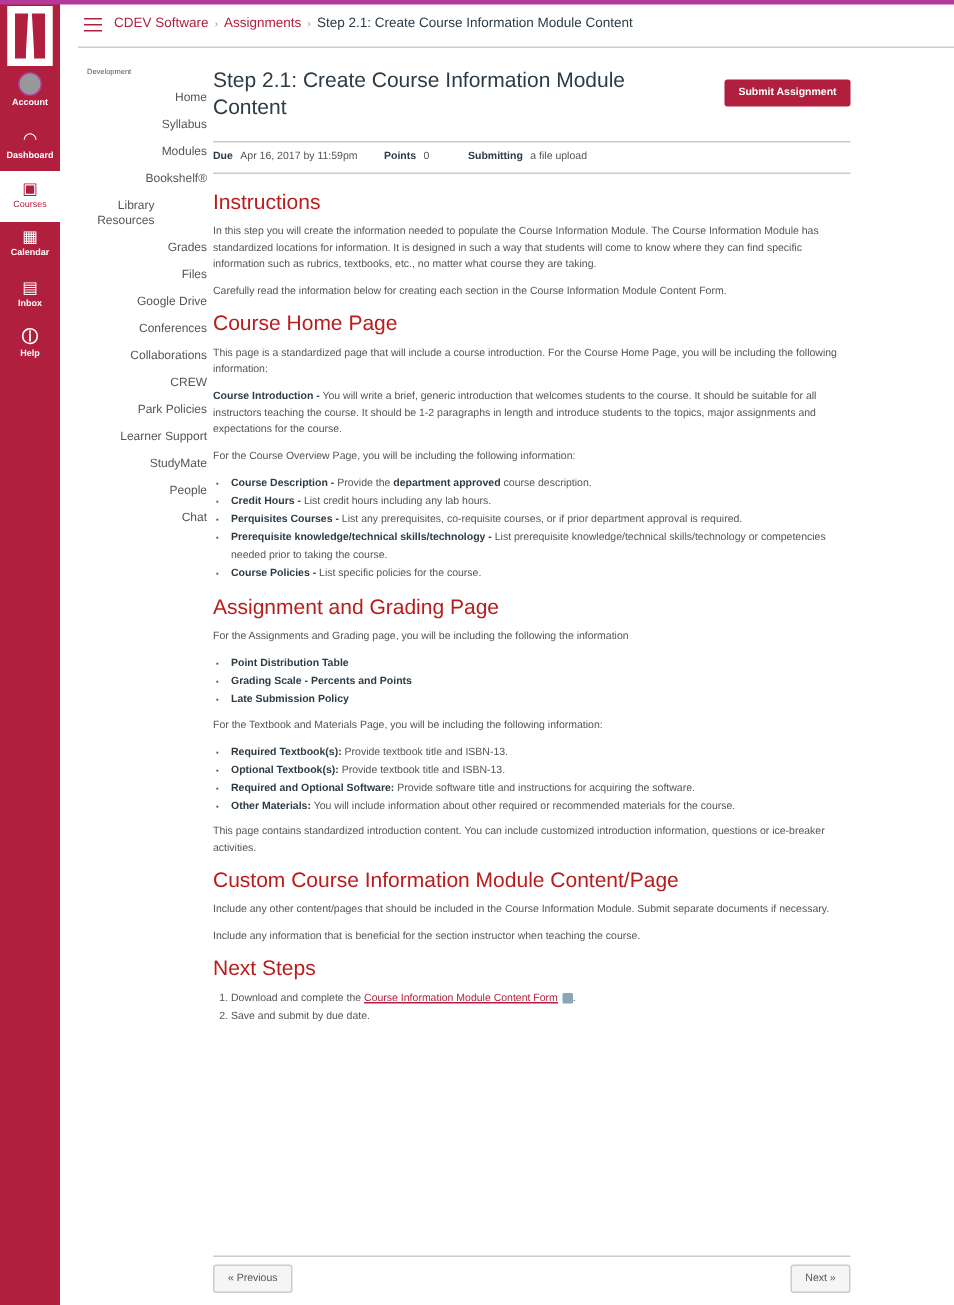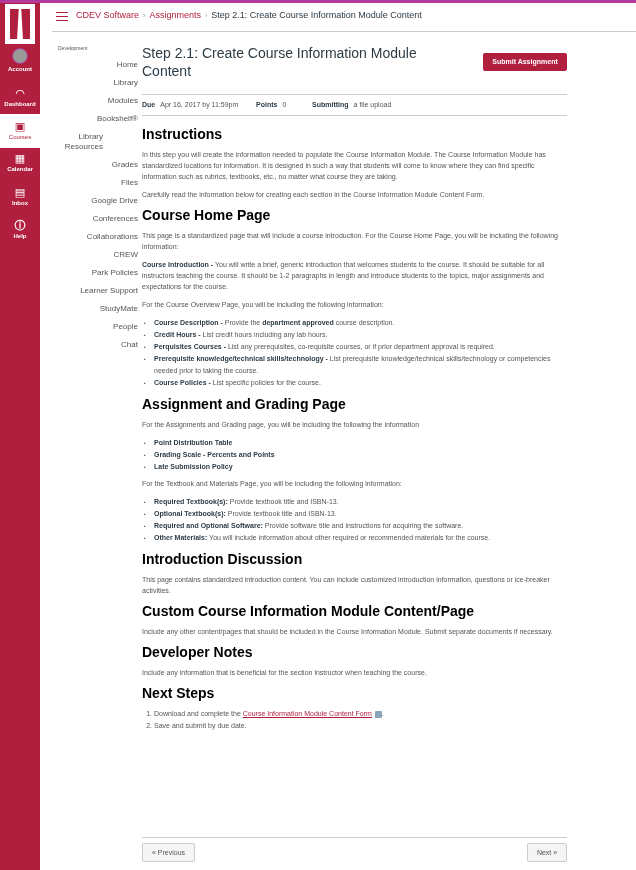--- a/index.html
+++ b/index.html
@@ -26,21 +26,21 @@
   .coursenav { position: absolute; left: 58px; top: 45px; width: 80px; font-size: 8px; color: #555; }
   .coursenav .sub { font-size: 5px; color: #555; margin-bottom: 9px; }
   .coursenav .it { display: block; line-height: 10px; margin-bottom: 8px; color: #555; text-align: right; }
 
   .content { position: absolute; left: 142px; top: 44px; width: 425px; }
   h1.title { font-weight: normal; font-size: 14px; line-height: 18px; color: #2d3b45; width: 300px; }
   .submit-btn { position: absolute; right: 0; top: 9px; width: 84px; height: 18px; background: #b11f3e; color: #fff; font-size: 7px; font-weight: bold; border: none; border-radius: 2px; text-align: center; line-height: 18px; }
   .meta { margin-top: 14px; border-top: 1px solid #c7cdd1; border-bottom: 1px solid #c7cdd1; height: 22px; line-height: 20px; font-size: 7px; color: #555; white-space: nowrap; }
   .meta b { color: #2d3b45; margin-right: 5px; }
   .meta .grp { display: inline-block; }
-  h2 { font-weight: bold; font-size: 14px; color: #000000; line-height: 17px; margin-top: 7px; margin-bottom: 6px; }
+  h2 { font-weight: normal; font-size: 14px; color: #b91c1c; line-height: 17px; margin-top: 7px; margin-bottom: 6px; }
   p { font-size: 7px; line-height: 11px; color: #555; margin-bottom: 7px; }
   p b, li b { color: #2d3b45; }
   ul { list-style: none; margin: 0 0 5px 0; }
   ul li { font-size: 7px; line-height: 12px; color: #555; padding-left: 12px; position: relative; }
   ul li::before { content: "▪"; position: absolute; left: 2px; top: 0; font-size: 5px; color: #555; }
   ol { margin: 0 0 0 0; padding-left: 12px; }
   ol li { font-size: 7px; line-height: 12px; color: #555; }
   a.lnk { color: #b11f3e; text-decoration: underline; }
   .docicon { display: inline-block; width: 7px; height: 7px; background: #8aa4b8; margin-left: 3px; vertical-align: middle; border-radius: 1px; }
   .foot-line { position: absolute; left: 142px; top: 837px; width: 425px; height: 1px; background: #c7cdd1; }
@@ -88,21 +88,21 @@
     <span></span>
   </div>
 <div class="crumbs">
   <span>CDEV Software</span><span class="sep">›</span><span>Assignments</span><span class="sep">›</span><span class="cur">Step 2.1: Create Course Information Module Content</span>
 </div>
 <div class="crumb-line"></div>
 
 <nav class="coursenav">
   <div class="sub">Development</div>
   <a class="it">Home</a>
-  <a class="it">Library</a>
+  <a class="it">Syllabus</a>
   <a class="it">Modules</a>
   <a class="it">Bookshelf®</a>
   <a class="it" style="width:45px;line-height:10px;">Library Resources</a>
   <a class="it">Grades</a>
   <a class="it">Files</a>
   <a class="it">Google Drive</a>
   <a class="it">Conferences</a>
   <a class="it">Collaborations</a>
   <a class="it">CREW</a>
   <a class="it">Park Policies</a>
@@ -145,27 +145,25 @@
   </ul>
 
   <p>For the Textbook and Materials Page, you will be including the following information:</p>
   <ul>
     <li><b>Required Textbook(s):</b><span> Provide textbook title and ISBN-13.</span></li>
     <li><b>Optional Textbook(s):</b><span> Provide textbook title and ISBN-13.</span></li>
     <li><b>Required and Optional Software:</b><span> Provide software title and instructions for acquiring the software.</span></li>
     <li><b>Other Materials:</b><span> You will include information about other required or recommended materials for the course.</span></li>
   </ul>
 
-  <h2>Introduction Discussion</h2>
   <p>This page contains standardized introduction content. You can include customized introduction information, questions or ice-breaker activities.</p>
 
   <h2>Custom Course Information Module Content/Page</h2>
   <p>Include any other content/pages that should be included in the Course Information Module. Submit separate documents if necessary.</p>
 
-  <h2>Developer Notes</h2>
   <p>Include any information that is beneficial for the section instructor when teaching the course.</p>
 
   <h2>Next Steps</h2>
   <ol>
     <li><span>Download and complete the </span><a class="lnk">Course Information Module Content Form</a><span class="docicon"></span><span>.</span></li>
     <li>Save and submit by due date.</li>
   </ol>
 </main>
 
 <div class="foot-line"></div>

